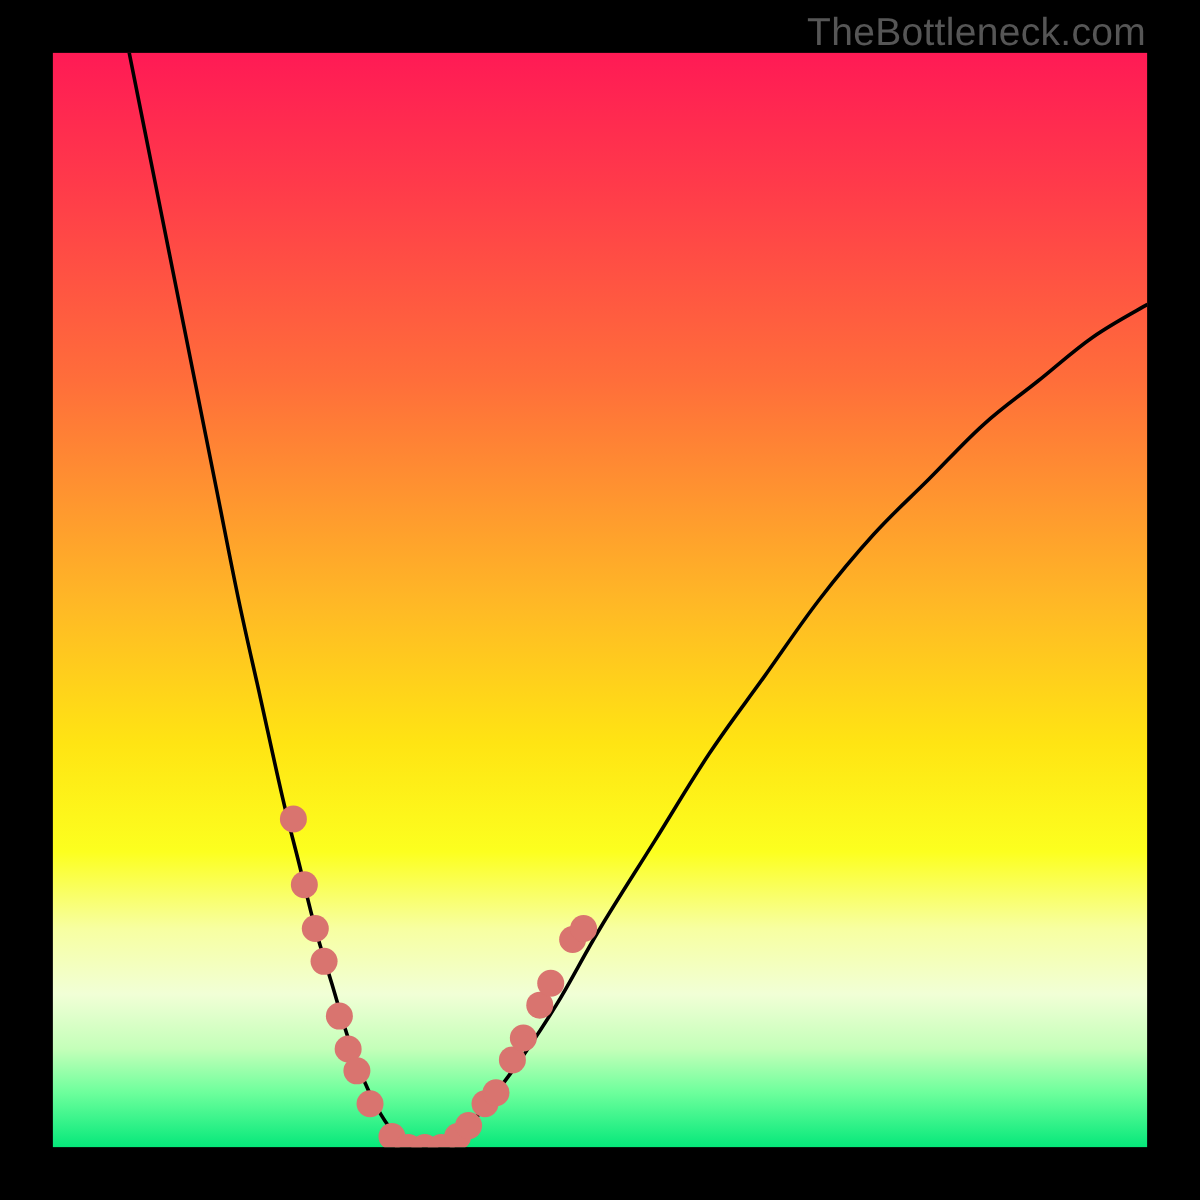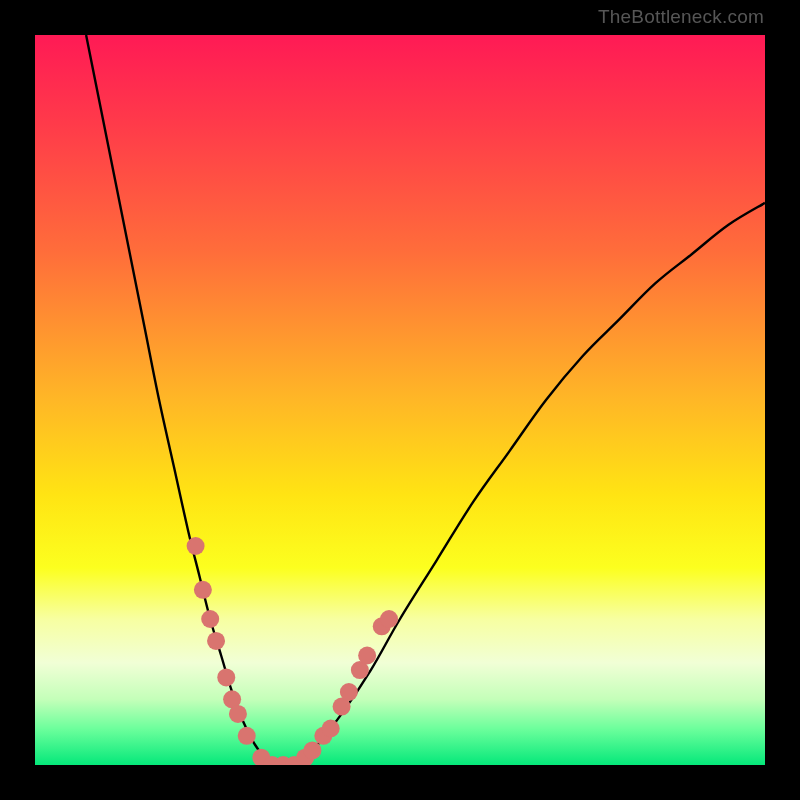--- a/index.html
+++ b/index.html
@@ -22,21 +22,21 @@
   }
   .curve-svg {
     position: absolute;
     inset: 0;
     width: 730px; height: 730px;
   }
   .watermark {
     position: absolute;
     top: 6px; right: 36px;
     font-family: Arial, Helvetica, sans-serif;
-    font-size: 19px;
+    font-size: 26px;
     color: #565656;
     letter-spacing: 0.2px;
     font-weight: 500;
   }
 </style>
 </head>
 <body>
 
 <div class="frame">
   <div class="watermark">TheBottleneck.com</div>

